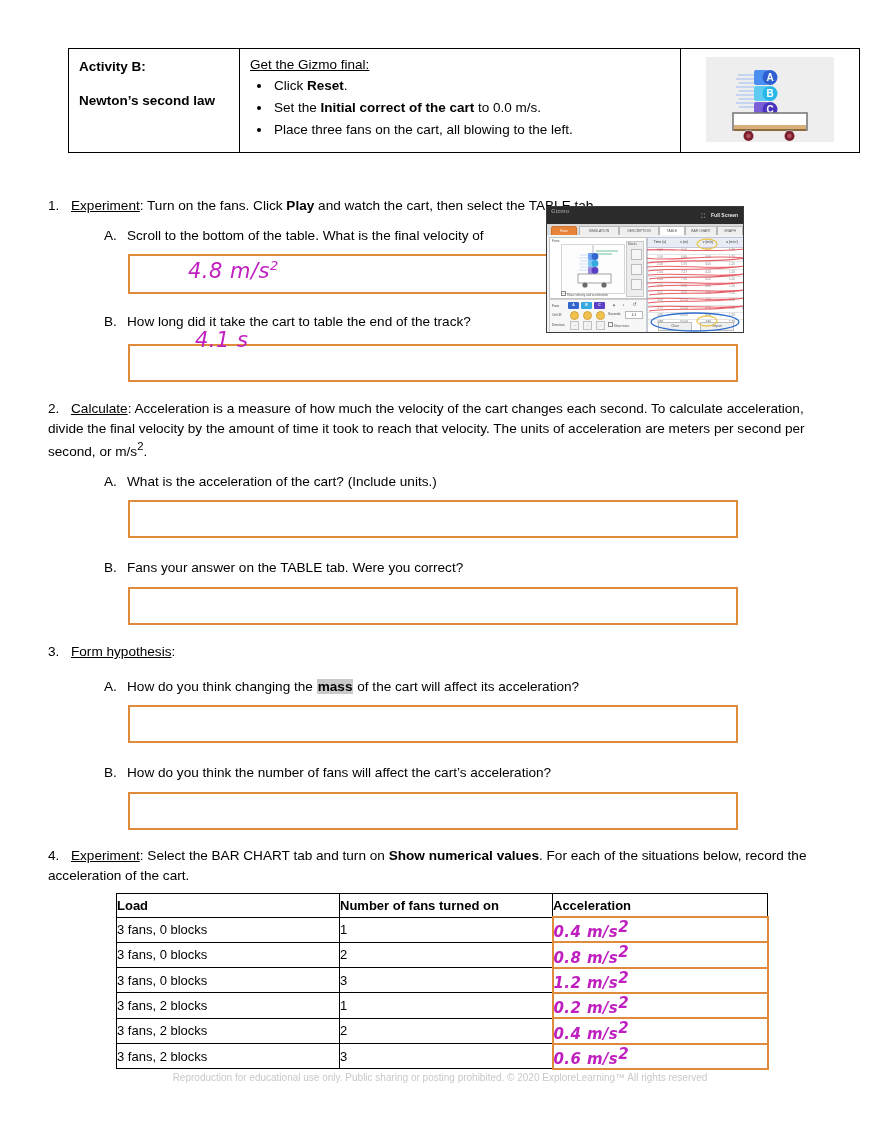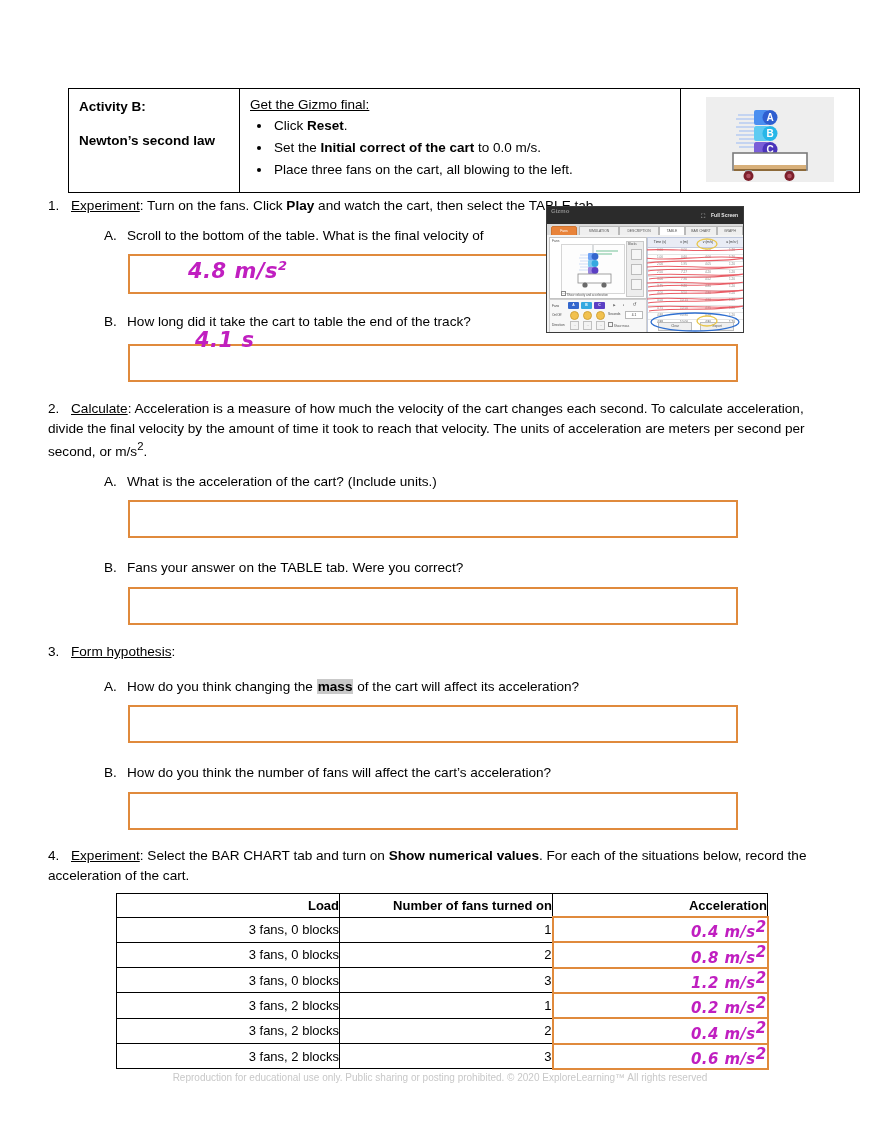--- a/index.html
+++ b/index.html
@@ -23,21 +23,20 @@
   }
 
   
   .activity-table {
     position: absolute;
     left: 68px;
     top: 48px;
     width: 744px;
     border-collapse: collapse;
     table-layout: fixed;
-    margin-top: 40px;
   }
   .activity-table td {
     border: 1.5px solid #000;
     vertical-align: top;
     padding: 8px 10px 10px 10px;
   }
   .act-cell-title { width: 150px; }
   .act-cell-body  { width: 420px; }
   .act-cell-img   { width: 158px; padding: 0; vertical-align: middle; }
 
@@ -116,21 +115,21 @@
     position: absolute;
     border: 2px solid #e08a3c;
     background: #ffffff;
     box-sizing: border-box;
   }
   .hand {
     position: absolute;
     color: #c01fc0;
     font-family: "DejaVu Sans", sans-serif;
     font-style: italic;
-    font-weight: 700;
+    font-weight: 400;
     white-space: nowrap;
     letter-spacing: 0.5px;
   }
   .hand sup { font-size: 0.62em; }
 
   
   .gizmo-shot {
     position: absolute;
     left: 546px;
     top: 206px;
@@ -329,21 +328,21 @@
   .data-table {
     position: absolute;
     left: 116px;
     top: 893px;
     width: 648px;
     border-collapse: collapse;
     table-layout: fixed;
   }
   .data-table th, .data-table td {
     border: 1.2px solid #000;
-    text-align: right;
+    text-align: left;
     font-size: 13px;
     height: 22px;
     padding: 0;
   }
   .data-table th { font-weight: bold; }
   .col-load { width: 222px; }
   .col-fans { width: 212px; }
   .col-acc  { width: 214px; }
   .data-table td.acc-cell {
     border: 2px solid #e08a3c;

